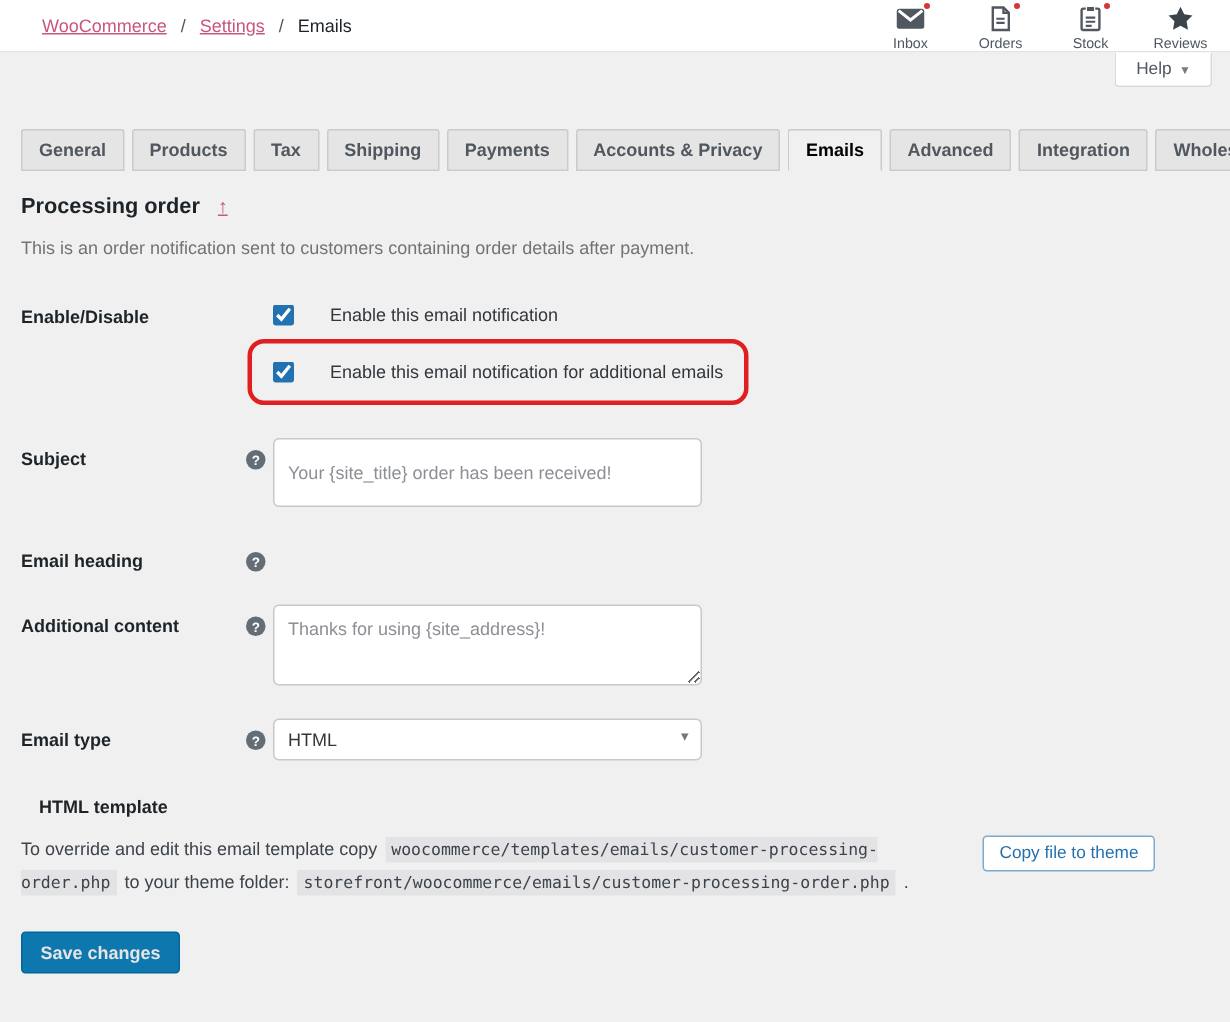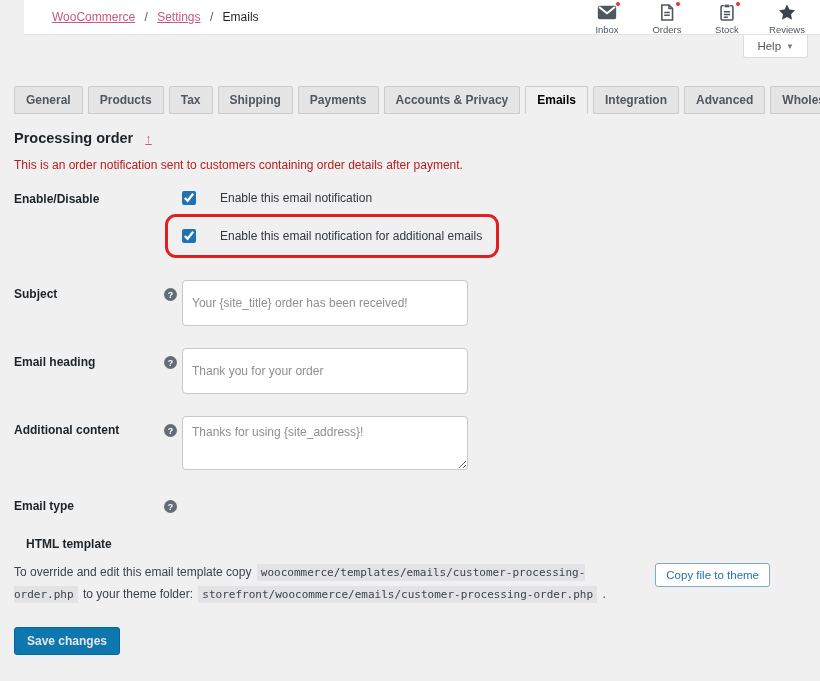--- a/index.html
+++ b/index.html
@@ -12,21 +12,20 @@
     overflow: hidden;
     position: relative;
   }
 
   
   .topbar {
     height: 35px; background: #fff;
     border-bottom: 1px solid #e4e4e7;
     display: flex; align-items: center; justify-content: space-between;
     padding: 0 10px 0 28px;
-    margin-left: 24px;
   }
   .breadcrumb { font-size: 12px; color: #32373c; white-space: nowrap; }
   .breadcrumb a { color: var(--accent-pink, #c9567c); text-decoration: underline; cursor: pointer; }
   .breadcrumb .sep { margin: 0 6px; color: #50575e; }
   .breadcrumb .current { color: #1d2327; }
 
   .activity { display: flex; align-items: flex-start; gap: 14px; padding-top: 4px; }
   .act-item { display: flex; flex-direction: column; align-items: center; width: 46px; cursor: pointer; }
   .act-icon { position: relative; width: 21px; height: 19px; }
   .act-icon svg { width: 20px; height: 19px; display: block; }
@@ -54,21 +53,21 @@
   .tab {
     background: #e5e5e5; border: 1px solid #c9cbcf; border-radius: 2px 2px 0 0;
     padding: 6px 11px; font-size: 12px; font-weight: 600; color: #50575e;
     cursor: pointer; white-space: nowrap;
   }
   .tab.active { background: #f0f0f1; border-bottom-color: #f0f0f1; color: #000; font-weight: bold; }
 
   .page-title { margin: 16px 0 0; font-size: 14.5px; font-weight: bold; color: #1d2327; }
   .up-arrow { color: var(--accent-pink, #c9567c); text-decoration: underline; font-style: italic; font-size: 13px; margin-left: 8px; cursor: pointer; }
 
-  .desc { font-size: 12px; margin: 12px 0 13px; color: #b91c1c; }
+  .desc { font-size: 12px; margin: 12px 0 25px; color: #737373; }
 
   
   .form-row { display: flex; align-items: flex-start; margin-bottom: 22px; }
   .row-label { flex: 0 0 150px; font-weight: bold; font-size: 12px; color: #1d2327; padding-top: 7px; }
   .help-slot { flex: 0 0 18px; }
   .help-tip {
     width: 13px; height: 13px; border-radius: 50%;
     background: #646d76; color: #fff; font-size: 9px; font-weight: bold;
     display: flex; align-items: center; justify-content: center;
     margin-top: 8px; cursor: pointer;
@@ -191,22 +190,22 @@
 <div class="content">
 
   <div class="tabs">
     <div class="tab">General</div>
     <div class="tab">Products</div>
     <div class="tab">Tax</div>
     <div class="tab">Shipping</div>
     <div class="tab">Payments</div>
     <div class="tab">Accounts &amp; Privacy</div>
     <div class="tab active">Emails</div>
+    <div class="tab">Advanced</div>
     <div class="tab">Integration</div>
-    <div class="tab">Advanced</div>
     <div class="tab">Wholesale</div>
   </div>
 
   <h2 class="page-title">
     <span>Processing order</span>
     <a class="up-arrow">↑</a>
   </h2>
 
   <p class="desc">This is an order notification sent to customers containing order details after payment.</p>
 
@@ -236,38 +235,43 @@
       </div>
     <input class="text-input" type="text" placeholder="Your {site_title} order has been received!" style="">
   </div>
 
   
   <div class="form-row">
     <div class="row-label">Email heading</div>
     <div class="help-slot">
         <span class="help-tip">?</span>
       </div>
-    <input class="text-input" type="text" placeholder="Thank you for your order" style="">
   </div>
 
   
   <div class="form-row">
     <div class="row-label">Additional content</div>
     <div class="help-slot">
         <span class="help-tip">?</span>
       </div>
     <textarea class="text-input" placeholder="Thanks for using {site_address}!" style=""></textarea>
   </div>
 
   
   <div class="form-row">
     <div class="row-label">Email type</div>
     <div class="help-slot">
         <span class="help-tip">?</span>
       </div>
+    <div class="select-wrap">
+      <select class="text-input">
+        <option>HTML</option>
+      </select>
+      <span class="select-arrow">▾</span>
+    </div>
   </div>
 
   
   <h3 class="template-title">HTML template</h3>
   <div class="template-row">
     <p class="template-text">
       <span>To override and edit this email template copy</span>
       <code>woocommerce/templates/emails/customer-processing-order.php</code>
       <span>to your theme folder:</span>
       <code>storefront/woocommerce/emails/customer-processing-order.php</code>

